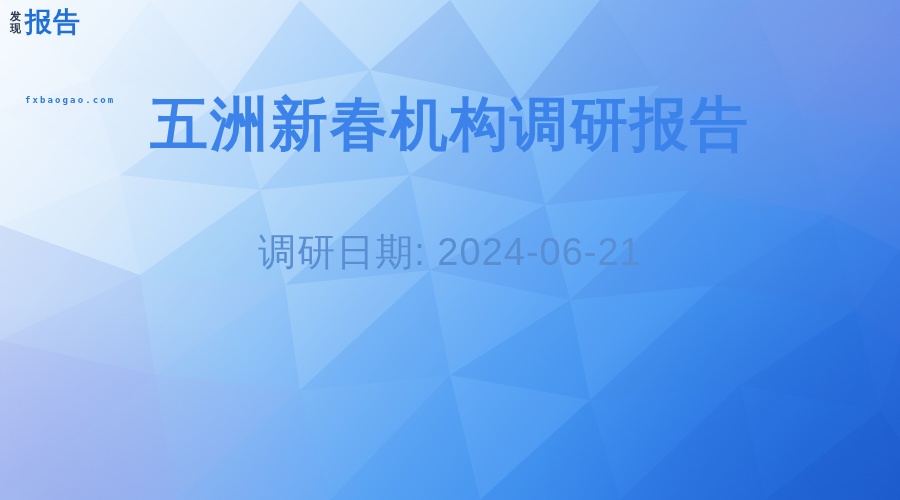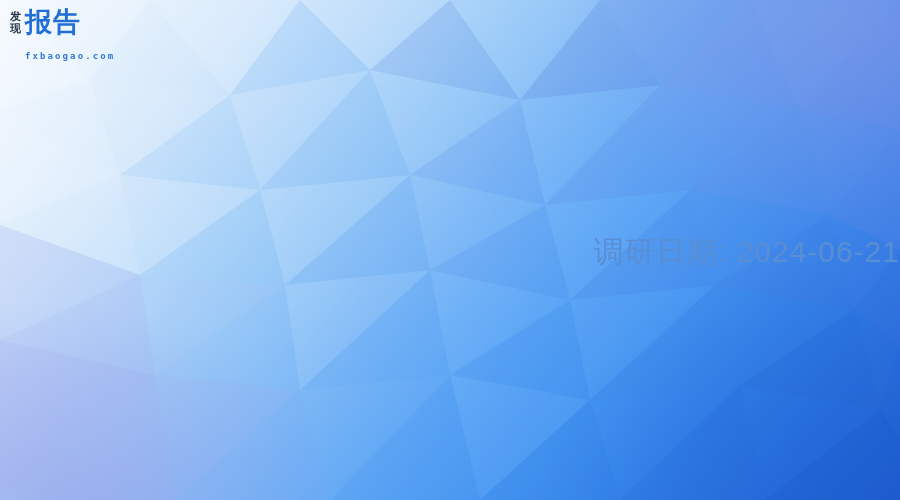--- a/index.html
+++ b/index.html
@@ -73,20 +73,21 @@
   .logo-stack span {
     font-size: 11px;
     font-weight: 700;
     color: #2b3a4d;
     line-height: 12px;
     letter-spacing: 0px;
   }
   .logo-right {
     display: flex;
     flex-direction: column;
+    gap: 44px;
   }
   .logo-big {
     font-size: 27px;
     font-weight: 900;
     color: #1f6fd6;
     letter-spacing: 1px;
     line-height: 28px;
   }
   .logo-url {
     font-size: 9px;
@@ -112,22 +113,22 @@
     white-space: nowrap;
     user-select: none;
   }
 
   
   #subtitle {
     position: absolute;
     left: 0;
     right: 0;
     top: 232px;
-    text-align: right;
-    font-size: 30px;
+    text-align: center;
+    font-size: 38px;
     font-weight: 400;
     color: #5a8ed2;
     letter-spacing: 1px;
     line-height: 40px;
     white-space: nowrap;
     user-select: none;
   }
 
   
   #slogan {
@@ -237,17 +238,18 @@
     <span class="logo-stack">
       <span>发</span>
       <span>现</span>
     </span>
     <span class="logo-right">
       <span class="logo-big">报告</span>
       <span class="logo-url">fxbaogao.com</span>
     </span>
   </div>
 
+  <div id="title">五洲新春机构调研报告</div>
 
   <div id="subtitle">调研日期: 2024-06-21</div>
 
 
 </div>
 
 </body></html>

